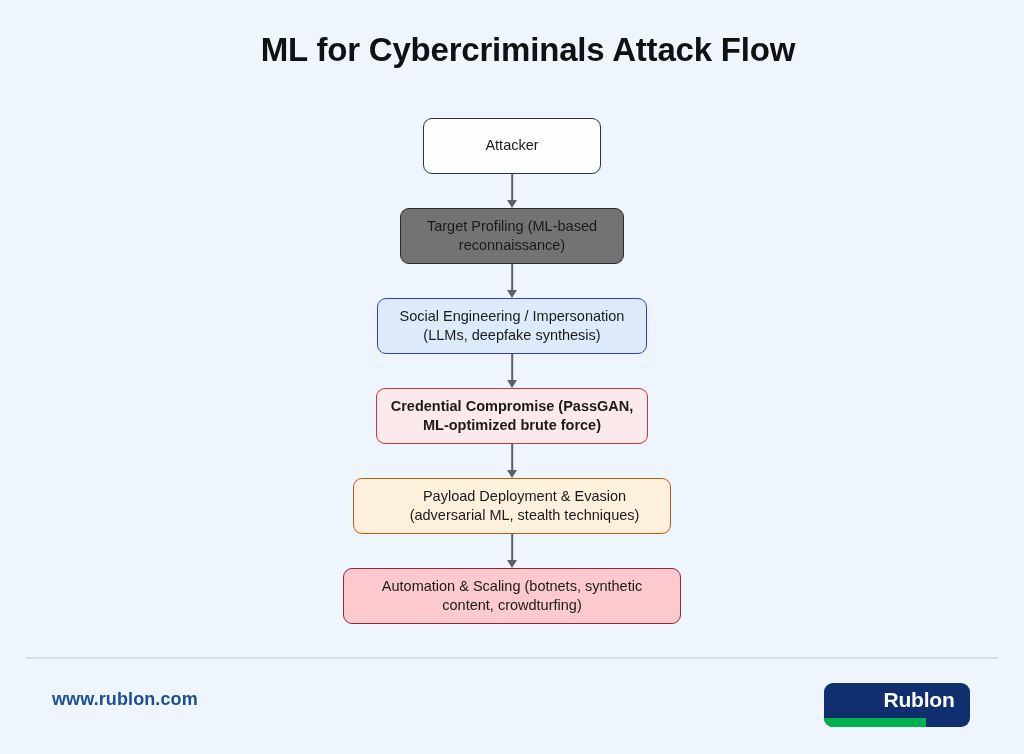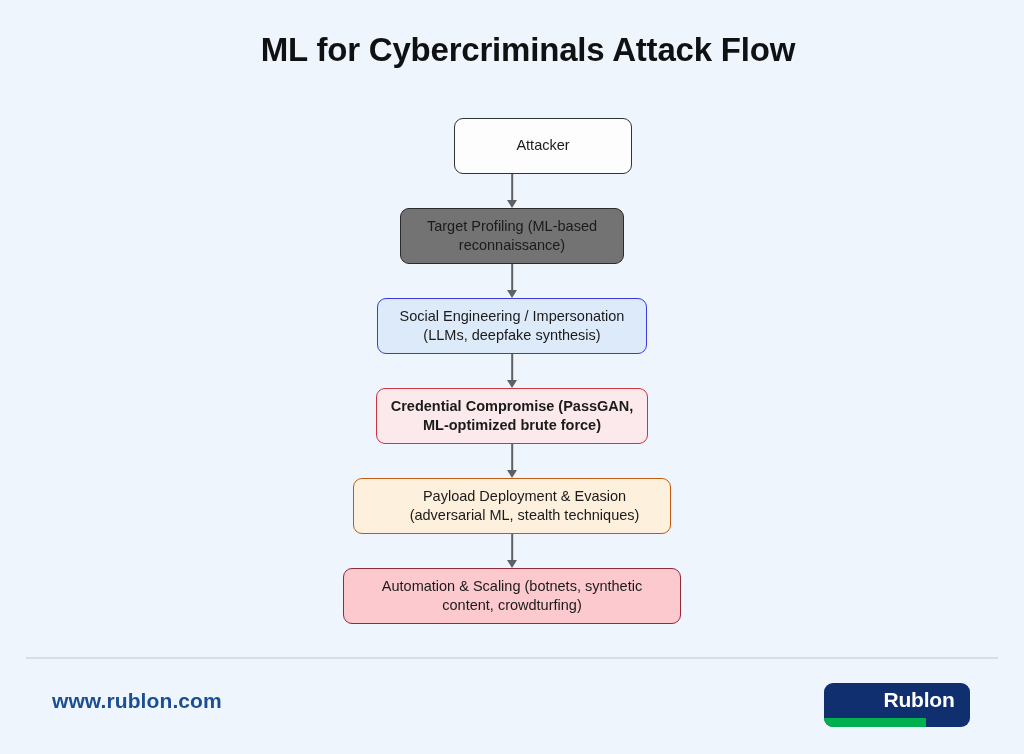--- a/index.html
+++ b/index.html
@@ -62,21 +62,21 @@
     color: #1b1b1b;
     padding: 6px 12px;
   }
 
   .node-text {
     display: block;
     width: 100%;
   }
 
   
-  .n1 { top: 0px;   width: 178px; height: 56px; margin-left: 31px; }
+  .n1 { top: 0px;   width: 178px; height: 56px; }
   .n2 { top: 90px;  width: 224px; height: 56px; }
   .n3 { top: 180px; width: 270px; height: 56px; padding-left: 12px; }
   .n4 { top: 270px; width: 272px; height: 56px; font-weight: bold; }
   .n5 { top: 360px; width: 318px; height: 56px; }
   .n6 { top: 450px; width: 338px; height: 56px; }
 
   
   .theme-plain {
     background: #fdfdfd;
     border: 1.6px solid #333333;
@@ -145,21 +145,21 @@
     top: 657px;
     width: 972px;
     height: 1.5px;
     background: #d4dfeb;
   }
 
   .footer-url {
     position: absolute;
     left: 52px;
     top: 689px;
-    font-size: 21px;
+    font-size: 18px;
     font-weight: bold;
     color: #1c4f91;
     letter-spacing: 0.1px;
   }
 
   .logo {
     position: absolute;
     right: 54px;
     top: 683px;
     width: 102px;

